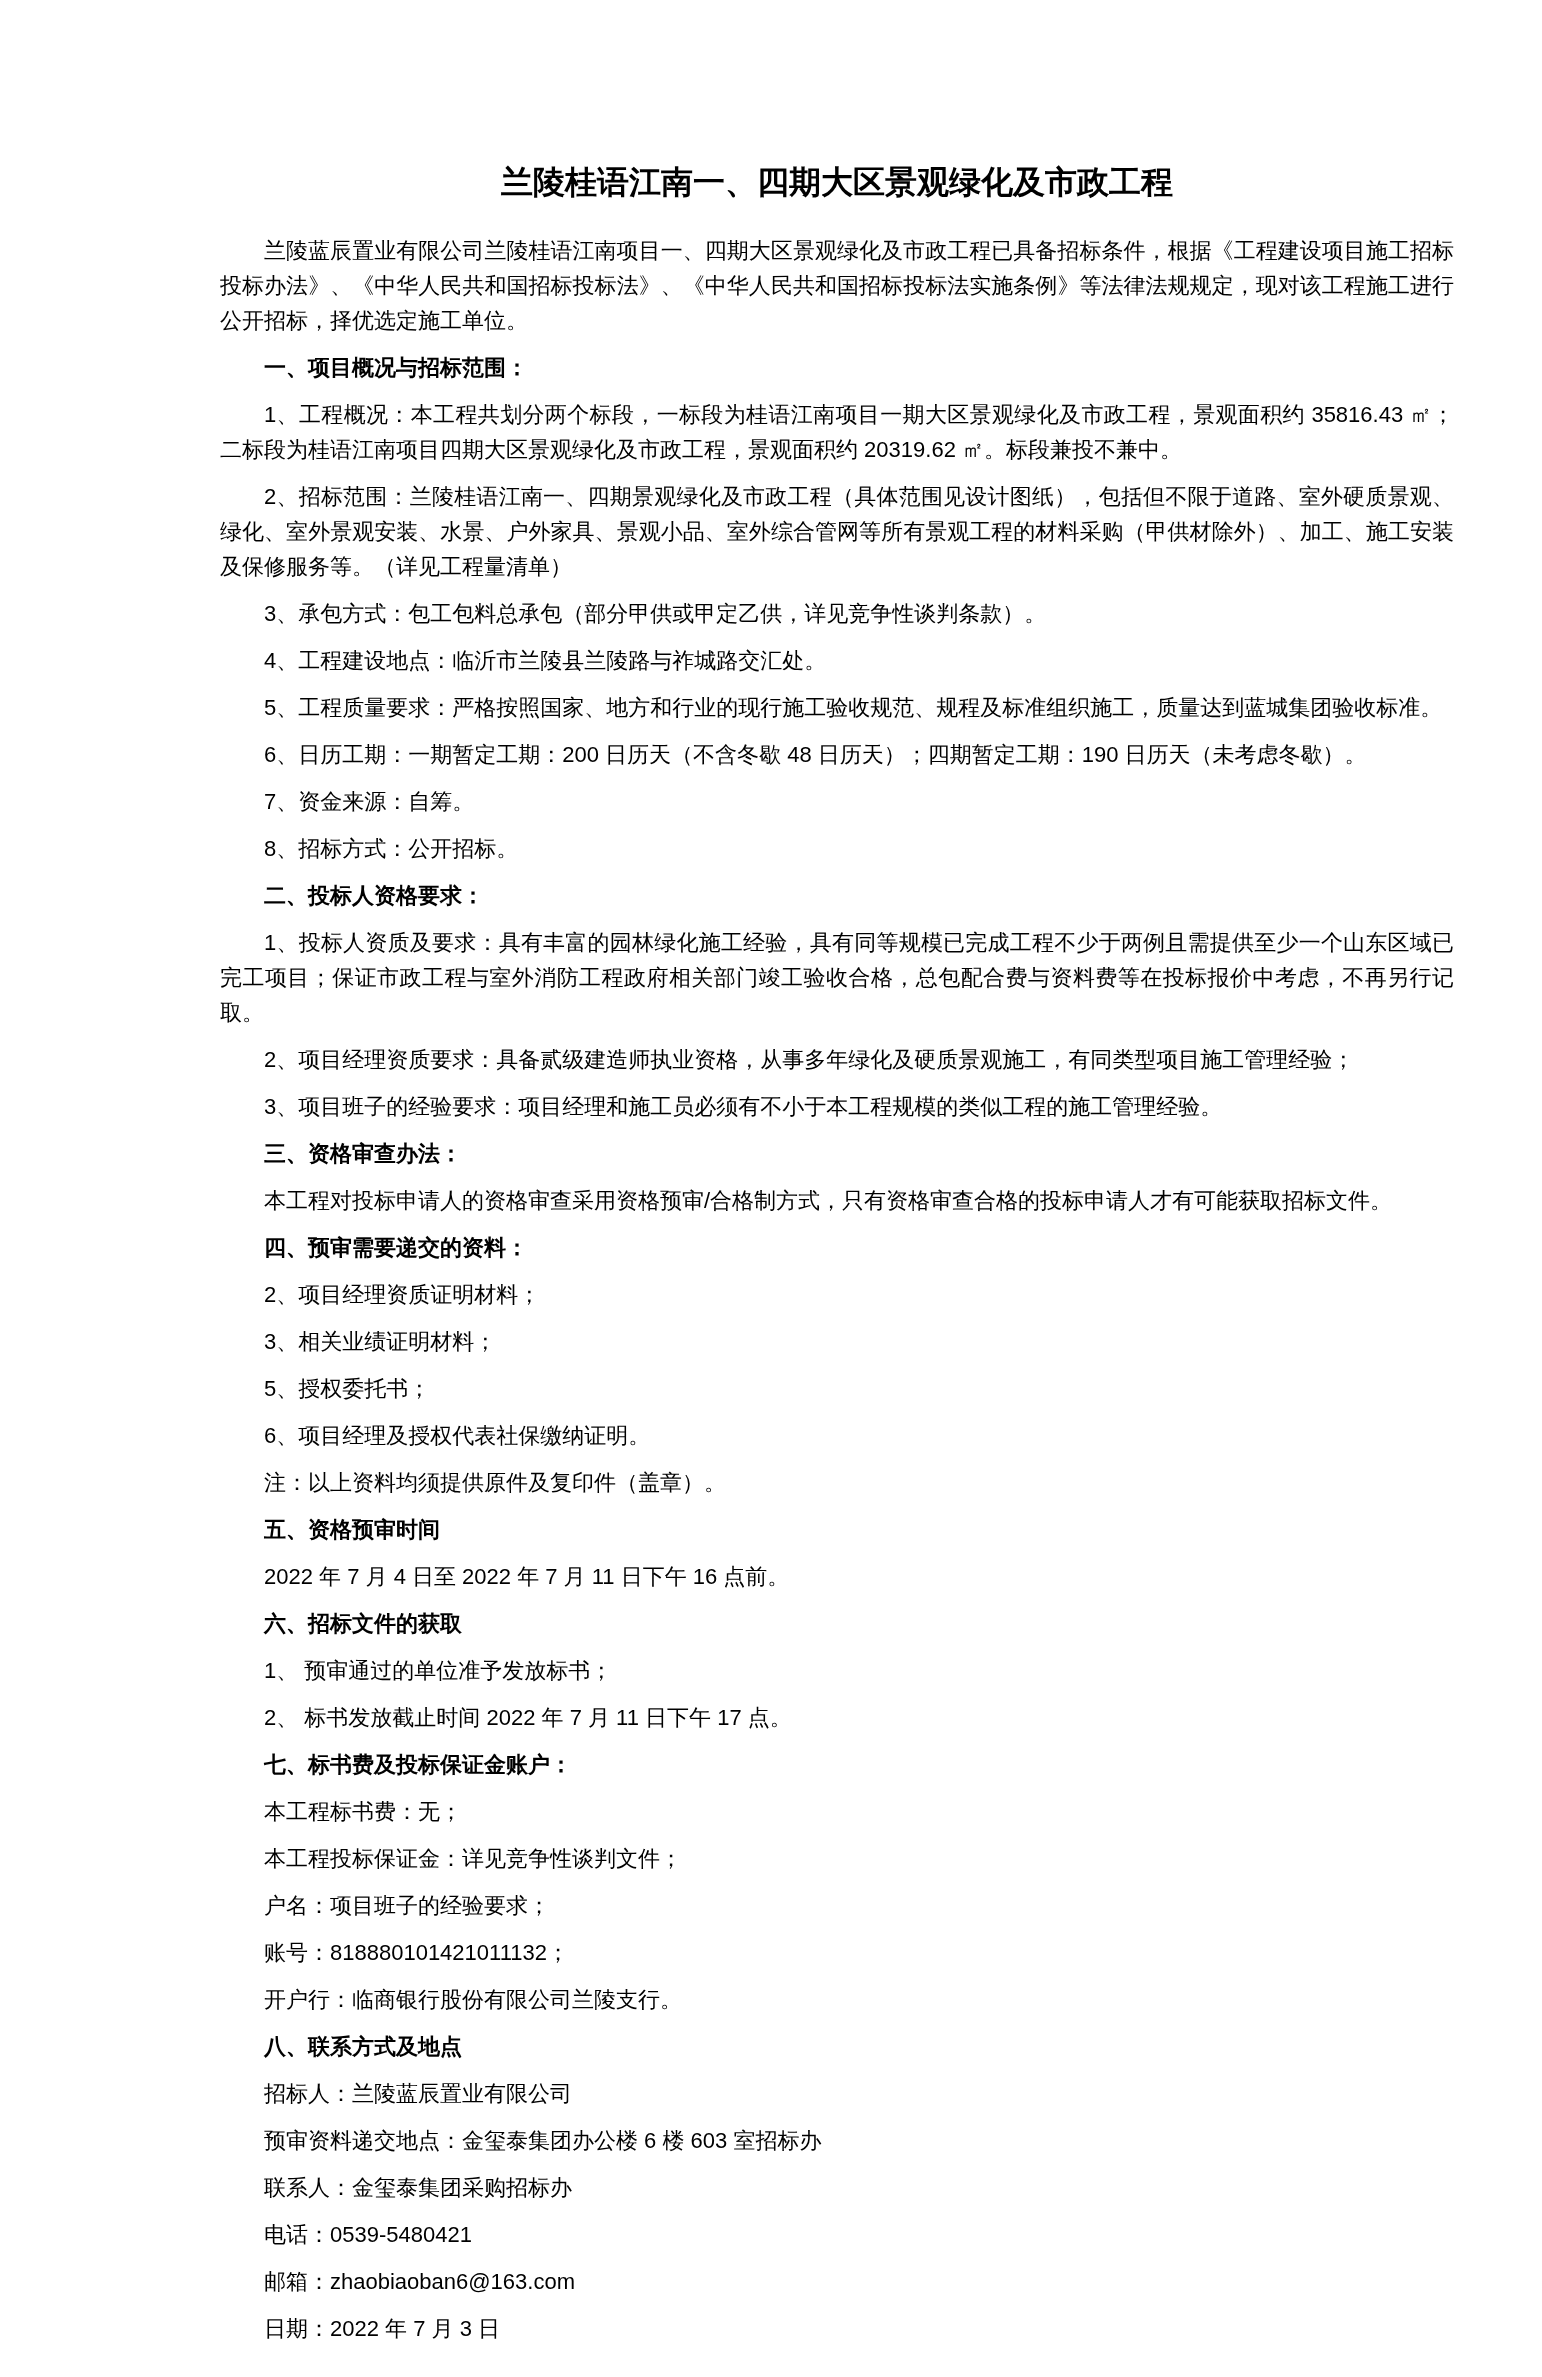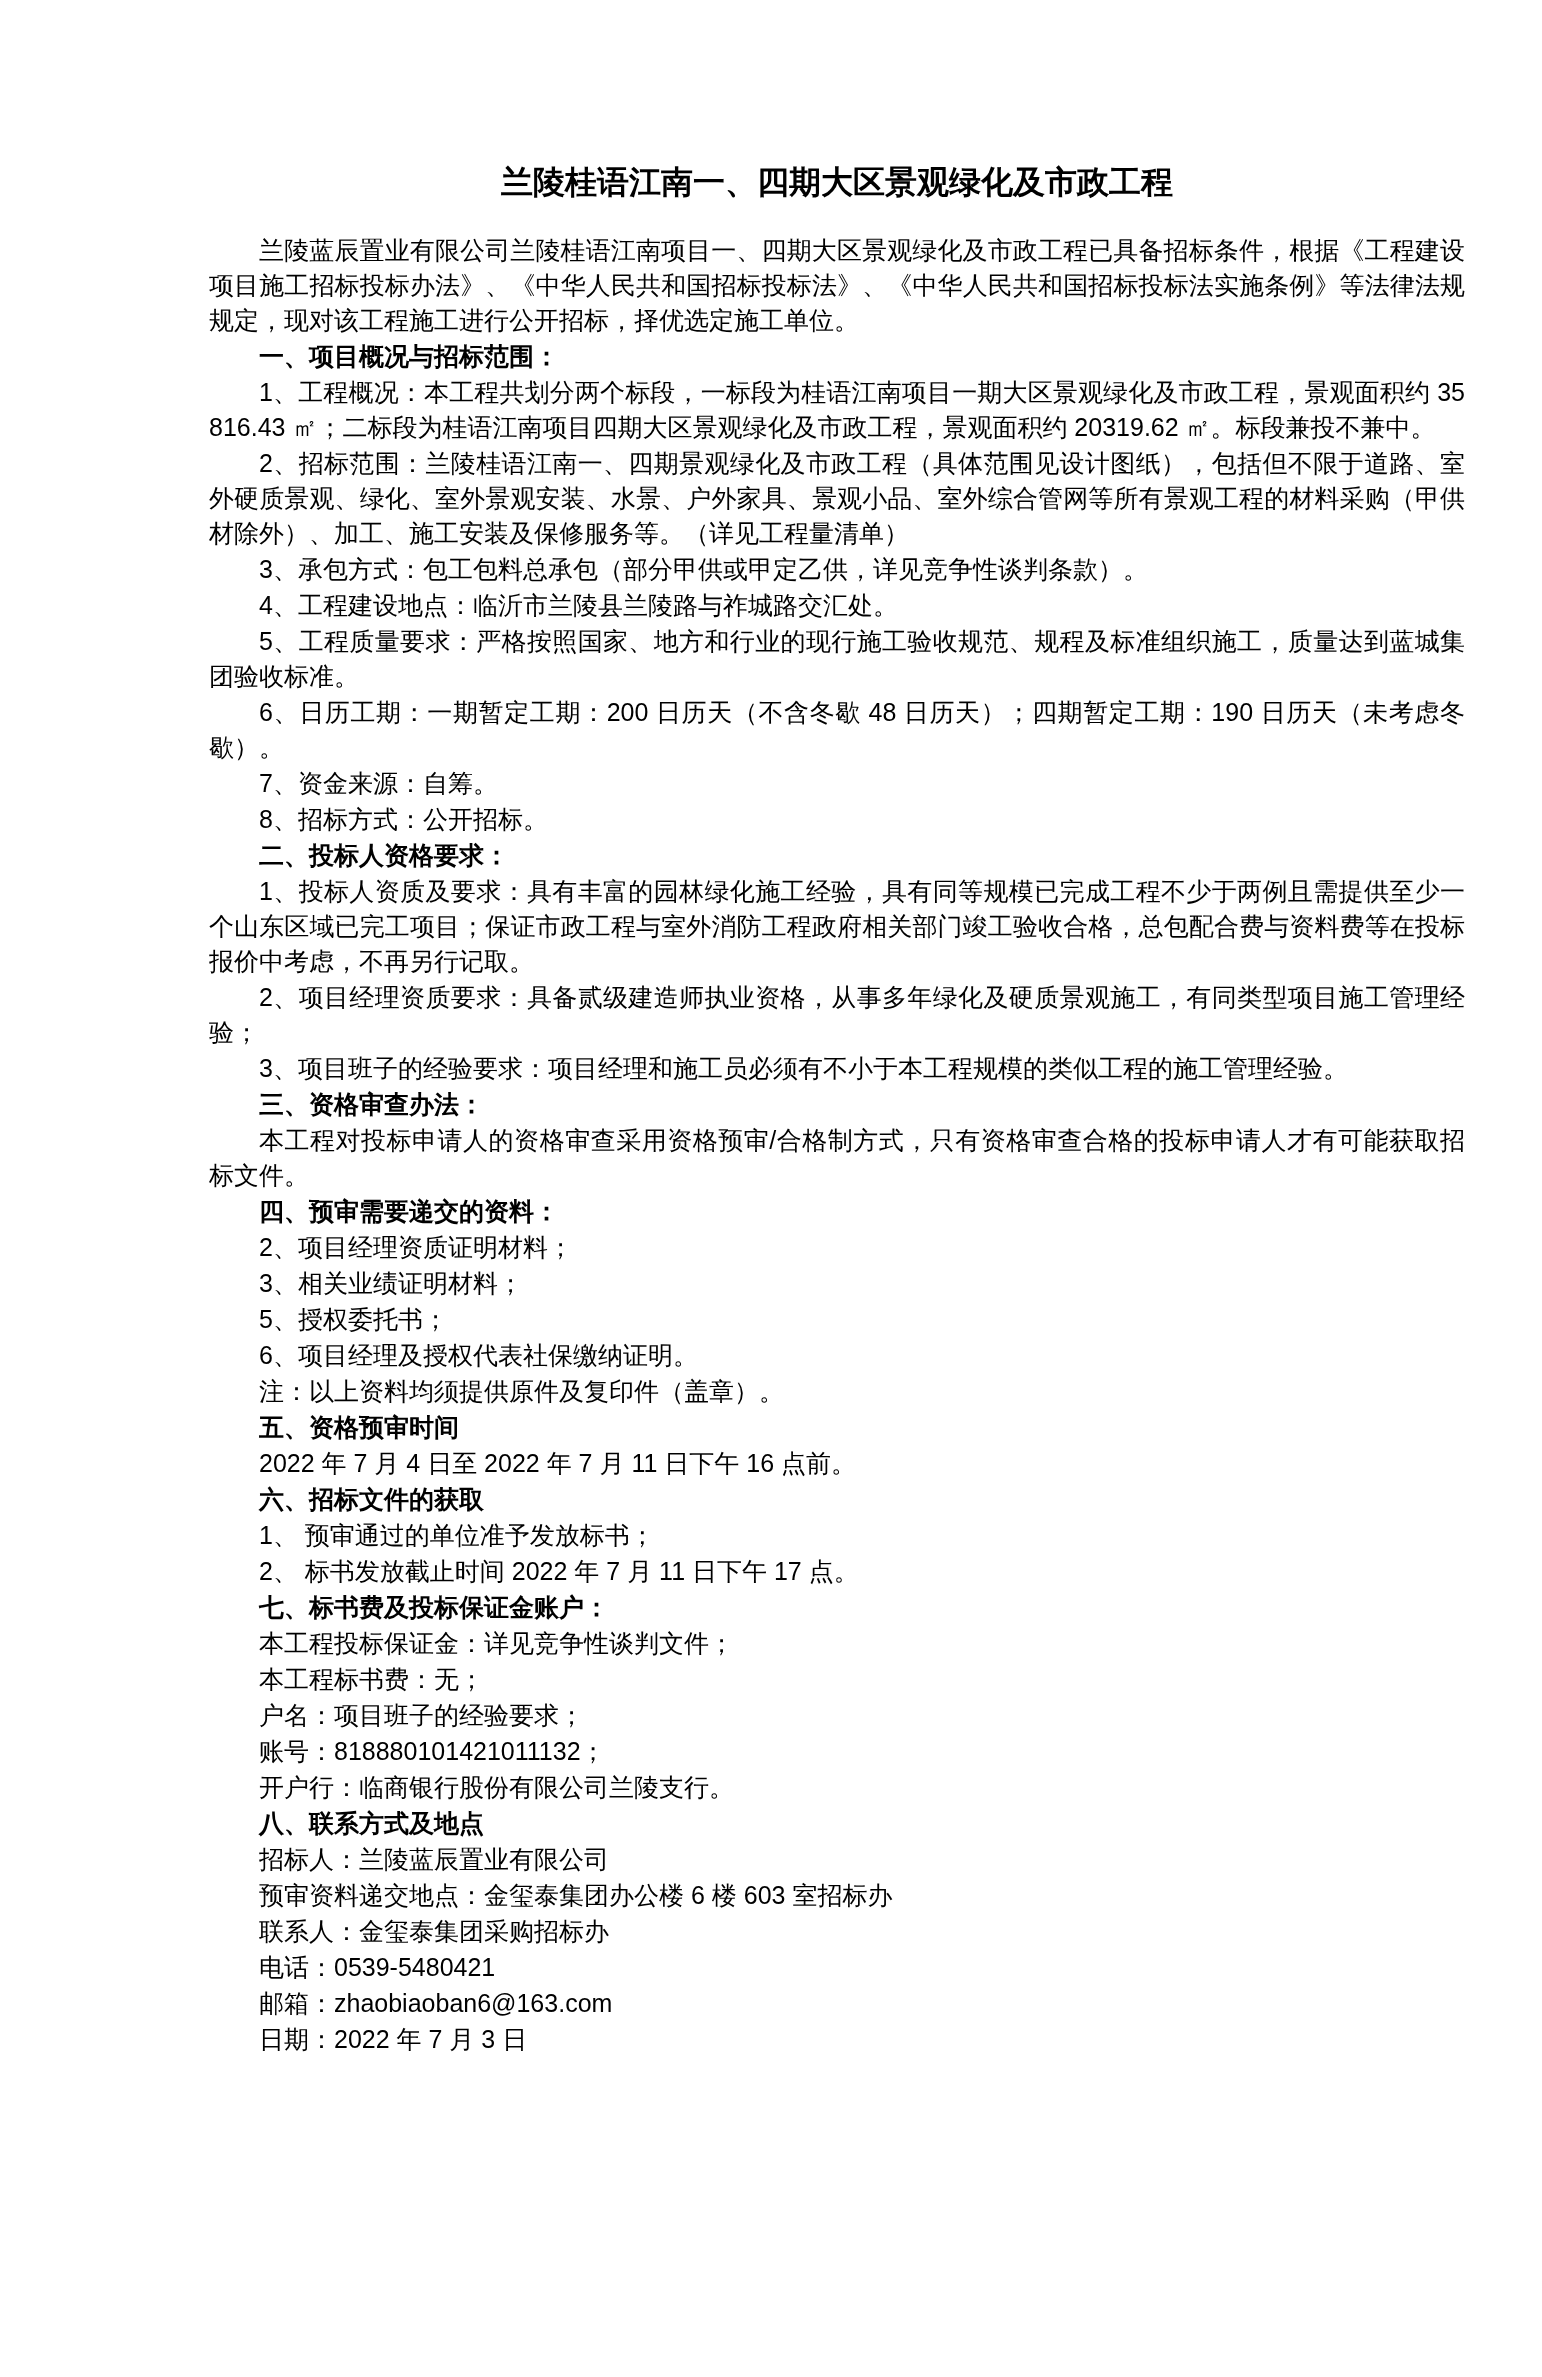--- a/index.html
+++ b/index.html
@@ -26,22 +26,22 @@
     margin: 0 0 32px 0;
   }
   .doc-subtitle {
     font-size: 30.5px;
     line-height: 36px;
     font-weight: bold;
     text-align: center;
     margin: 0 0 38px 0;
   }
   .body-text p {
-    margin: 1px;
-    font-size: 25px;
+    margin: 12px;
+    font-size: 22px;
     line-height: 35px;
     text-indent: 2em;
     text-align: justify;
     font-weight: normal;
     word-break: break-all;
   }
   .body-text p.bold {
     font-weight: bold;
   }
 </style>
@@ -72,22 +72,22 @@
       <p>3、相关业绩证明材料；</p>
       <p>5、授权委托书；</p>
       <p>6、项目经理及授权代表社保缴纳证明。</p>
       <p>注：以上资料均须提供原件及复印件（盖章）。</p>
       <p class="bold">五、资格预审时间</p>
       <p>2022 年 7 月 4 日至 2022 年 7 月 11 日下午 16 点前。</p>
       <p class="bold">六、招标文件的获取</p>
       <p>1、 预审通过的单位准予发放标书；</p>
       <p>2、 标书发放截止时间 2022 年 7 月 11 日下午 17 点。</p>
       <p class="bold">七、标书费及投标保证金账户：</p>
+      <p>本工程标书费：无；</p>
       <p>本工程投标保证金：详见竞争性谈判文件；</p>
-      <p>本工程标书费：无；</p>
       <p>户名：项目班子的经验要求；</p>
       <p>账号：818880101421011132；</p>
       <p>开户行：临商银行股份有限公司兰陵支行。</p>
       <p class="bold">八、联系方式及地点</p>
       <p>招标人：兰陵蓝辰置业有限公司</p>
       <p>预审资料递交地点：金玺泰集团办公楼 6 楼 603 室招标办</p>
       <p>联系人：金玺泰集团采购招标办</p>
       <p>电话：0539-5480421</p>
       <p>邮箱：zhaobiaoban6@163.com</p>
       <p>日期：2022 年 7 月 3 日</p>

